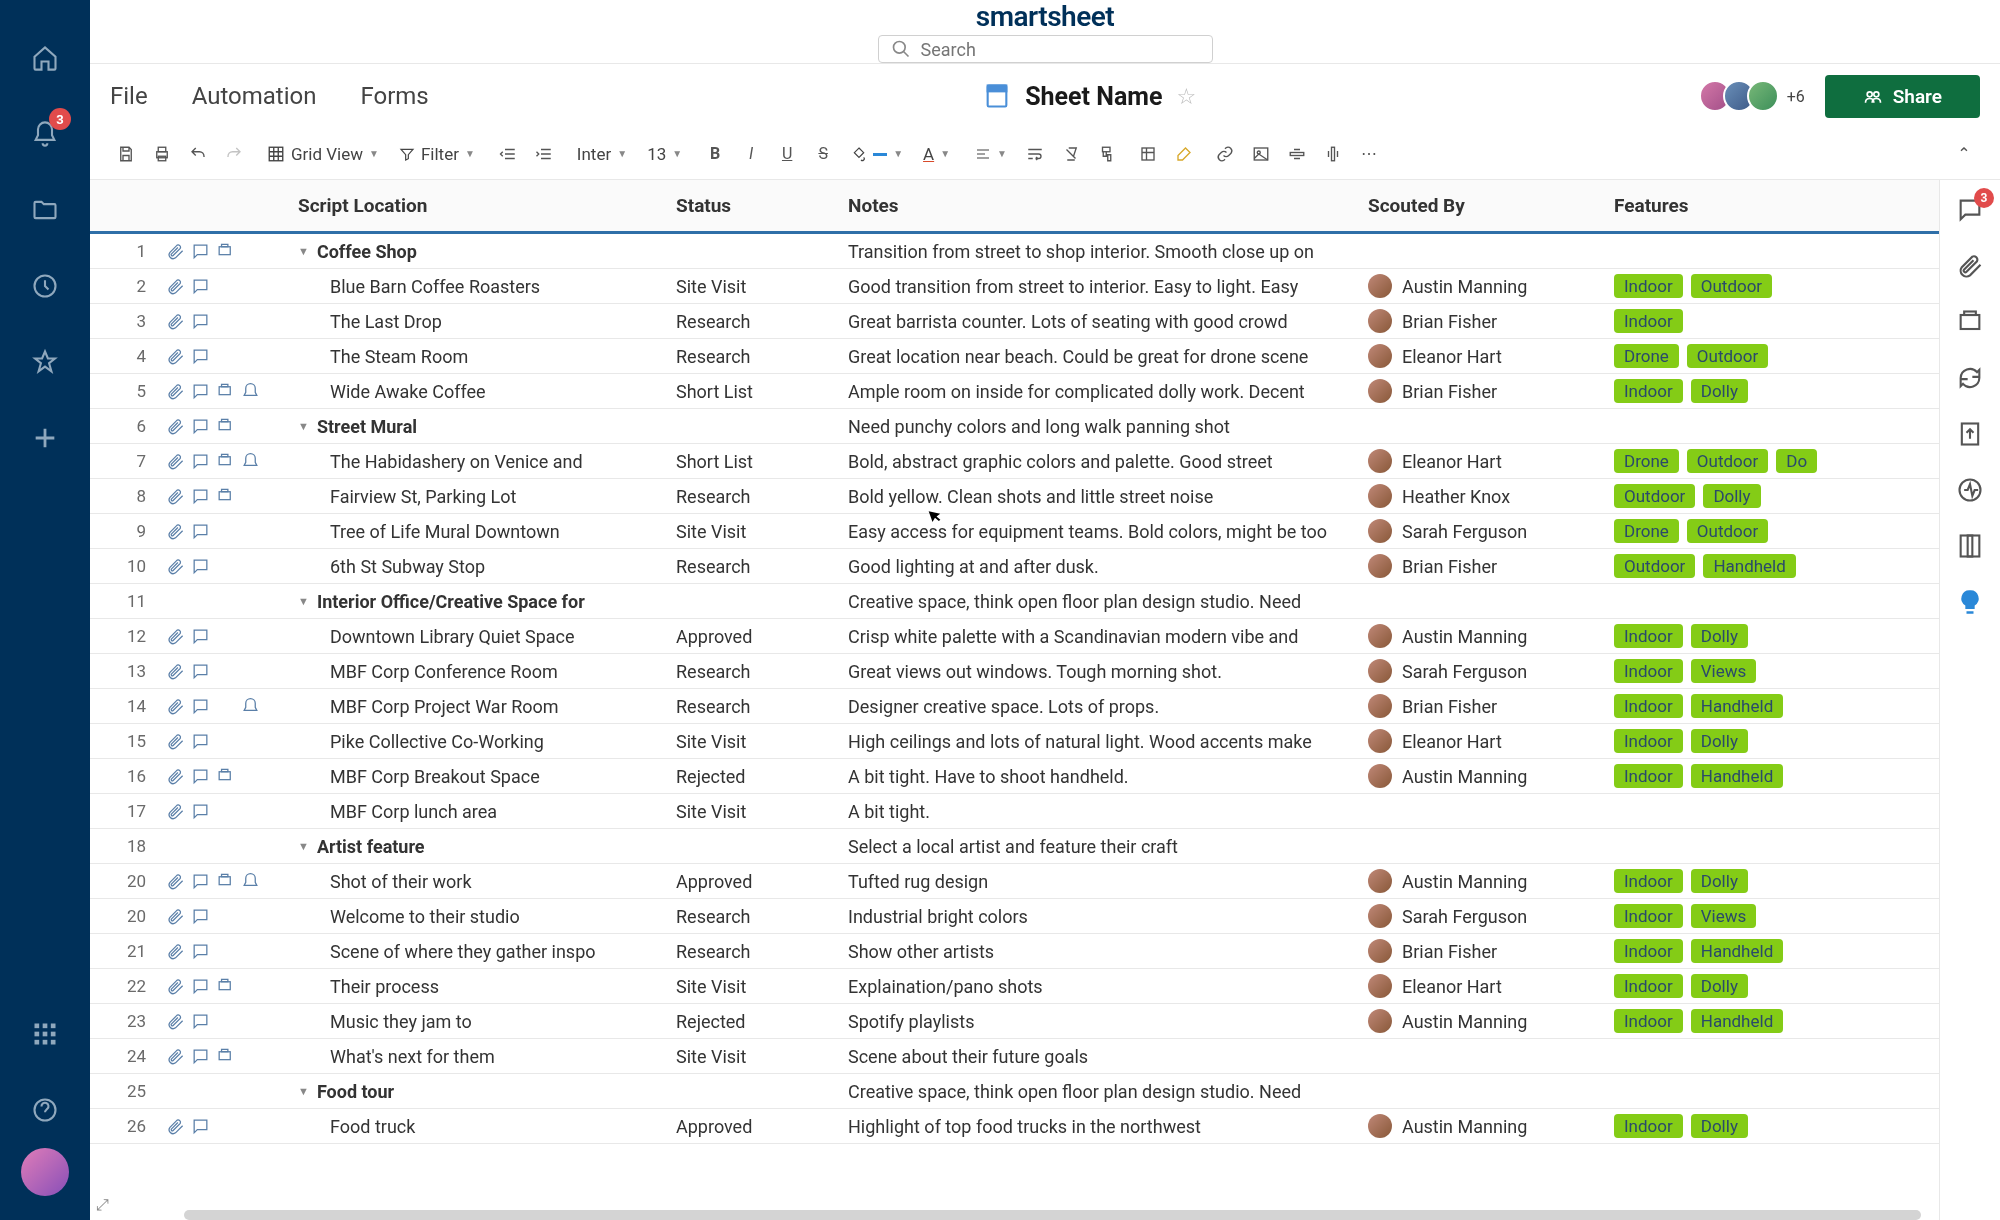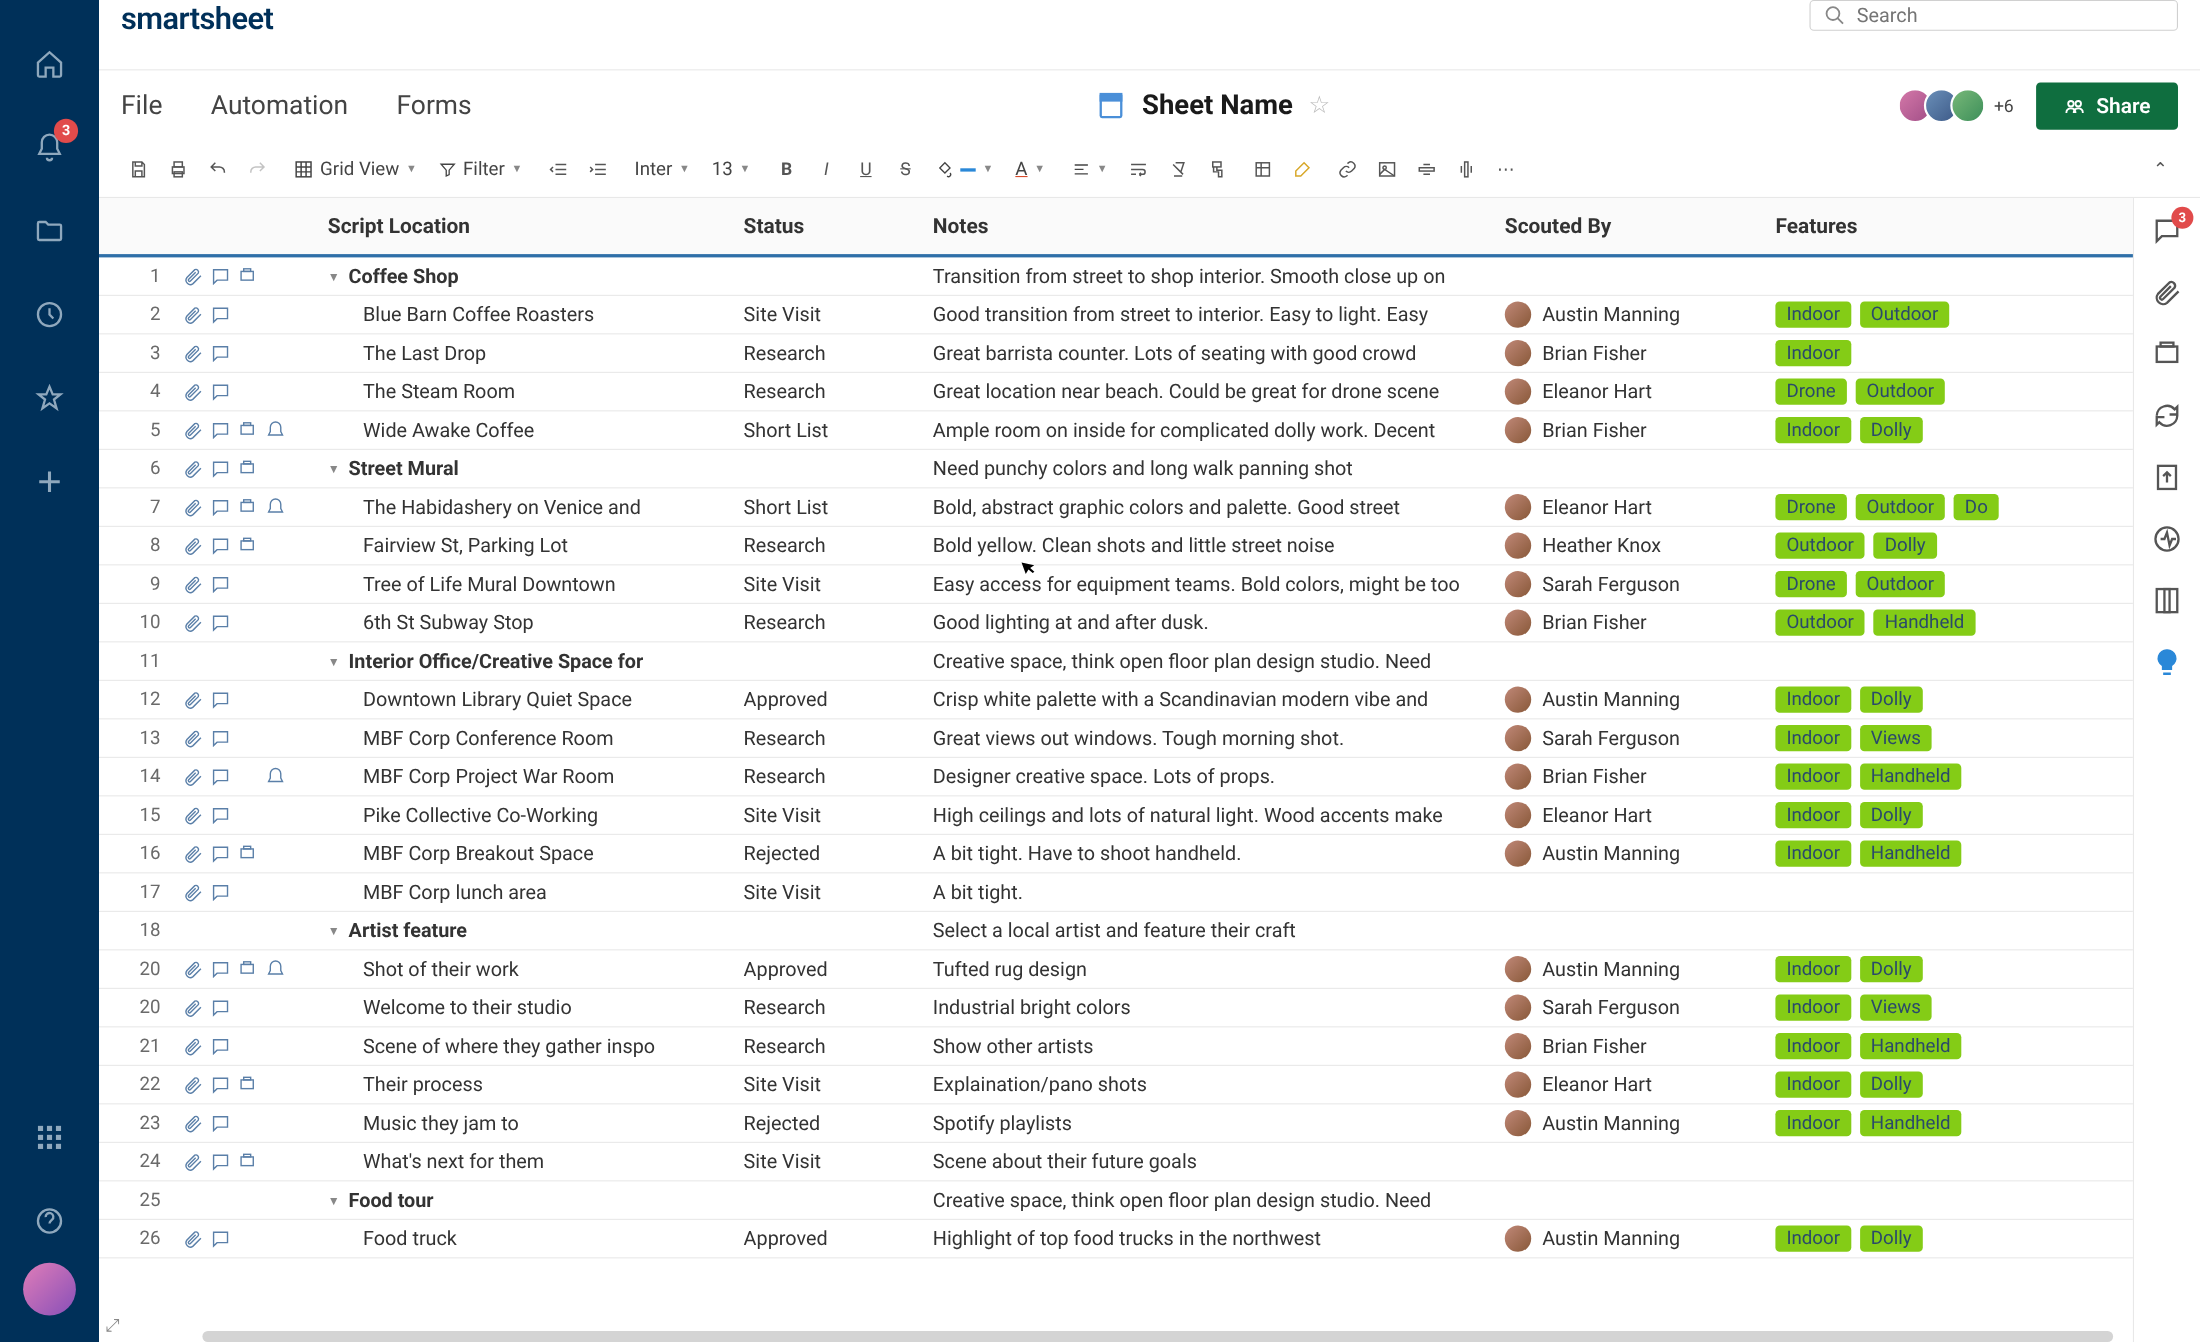--- a/index.html
+++ b/index.html
@@ -5,39 +5,39 @@
 *{box-sizing:border-box;margin:0;padding:0;font-family:-apple-system,BlinkMacSystemFont,"Segoe UI",Roboto,sans-serif;}
 body{background:#fff;overflow:hidden;width:2000px;height:1220px;}
 .app{display:flex;width:100%;height:100%;}
 .left-rail{width:90px;background:#003059;display:flex;flex-direction:column;align-items:center;padding-top:20px;}
 .left-rail .icon-btn{width:40px;height:40px;display:flex;align-items:center;justify-content:center;color:#8fa8bd;margin:18px 0;cursor:pointer;position:relative;}
 .left-rail .icon-btn svg{width:28px;height:28px;}
 .left-rail .badge{position:absolute;top:-6px;right:-6px;background:#e14b4b;color:#fff;font-size:13px;font-weight:700;width:22px;height:22px;border-radius:50%;display:flex;align-items:center;justify-content:center;}
 .left-rail .spacer{flex:1;}
 .left-rail .avatar{width:48px;height:48px;border-radius:50%;background:linear-gradient(135deg,#e07db8,#874fb8);margin-bottom:24px;}
 .main{flex:1;display:flex;flex-direction:column;min-width:0;}
-.top-bar{height:64px;display:flex;padding:0 20px;border-bottom:1px solid #e8e8e8;}
+.top-bar{height:64px;display:flex;align-items:center;padding:0 20px;border-bottom:1px solid #e8e8e8;flex-direction:column;}
 .logo{font-size:28px;font-weight:600;color:#003059;letter-spacing:-0.5px;}
 .top-bar .flex-gap{flex:1;}
 .search-box{width:335px;height:28px;border:1px solid #d0d0d0;border-radius:4px;display:flex;align-items:center;padding:0 12px;color:#888;}
 .search-box svg{width:20px;height:20px;margin-right:10px;stroke:#888;}
 .search-box input{border:none;outline:none;font-size:18px;flex:1;color:#333;}
 .menu-bar{height:64px;display:flex;align-items:center;padding:0 20px;}
 .menu-item{font-size:24px;color:#444;margin-right:44px;cursor:pointer;}
 .sheet-title-wrap{flex:1;display:flex;align-items:center;justify-content:center;gap:14px;}
 .sheet-icon{width:28px;height:28px;}
 .sheet-title{font-size:25px;font-weight:700;color:#1a1a1a;}
 .star{color:#bbb;font-size:22px;cursor:pointer;}
 .avatars{display:flex;align-items:center;}
 .avatars .av{width:32px;height:32px;border-radius:50%;border:2px solid #fff;margin-left:-8px;}
 .av1{background:linear-gradient(135deg,#d478a8,#a24f88);}
 .av2{background:linear-gradient(135deg,#6a8fb8,#3d5a88);}
 .av3{background:linear-gradient(135deg,#78b878,#3d8f5a);}
 .plus-count{font-size:16px;color:#444;margin-left:8px;}
-.share-btn{background:#0f6e3f;color:#fff;border:none;border-radius:4px;padding:10px 25px;font-size:19px;font-weight:600;display:flex;align-items:center;gap:10px;margin-left:20px;cursor:pointer;}
+.share-btn{background:#0f6e3f;color:#fff;border:none;border-radius:4px;padding:10px 38px;font-size:19px;font-weight:600;display:flex;align-items:center;gap:10px;margin-left:20px;cursor:pointer;}
 .toolbar{height:52px;display:flex;align-items:center;padding:0 20px;gap:4px;border-bottom:1px solid #e8e8e8;}
 .tool-btn{width:32px;height:32px;display:flex;align-items:center;justify-content:center;color:#555;cursor:pointer;border-radius:3px;}
 .tool-btn svg{width:18px;height:18px;}
 .tool-sep{width:1px;height:28px;}
 .tool-drop{display:flex;align-items:center;gap:6px;color:#444;font-size:17px;padding:0 8px;cursor:pointer;}
 .caret{font-size:10px;color:#888;}
 .content-wrap{flex:1;display:flex;min-height:0;}
 .scroll-area{flex:1;overflow:hidden;border-right:1px solid #e8e8e8;position:relative;}
 .grid{display:flex;flex-direction:column;}
 .header-row{display:flex;height:54px;border-bottom:3px solid #2f6fa8;background:#fafafa;position:sticky;top:0;}

